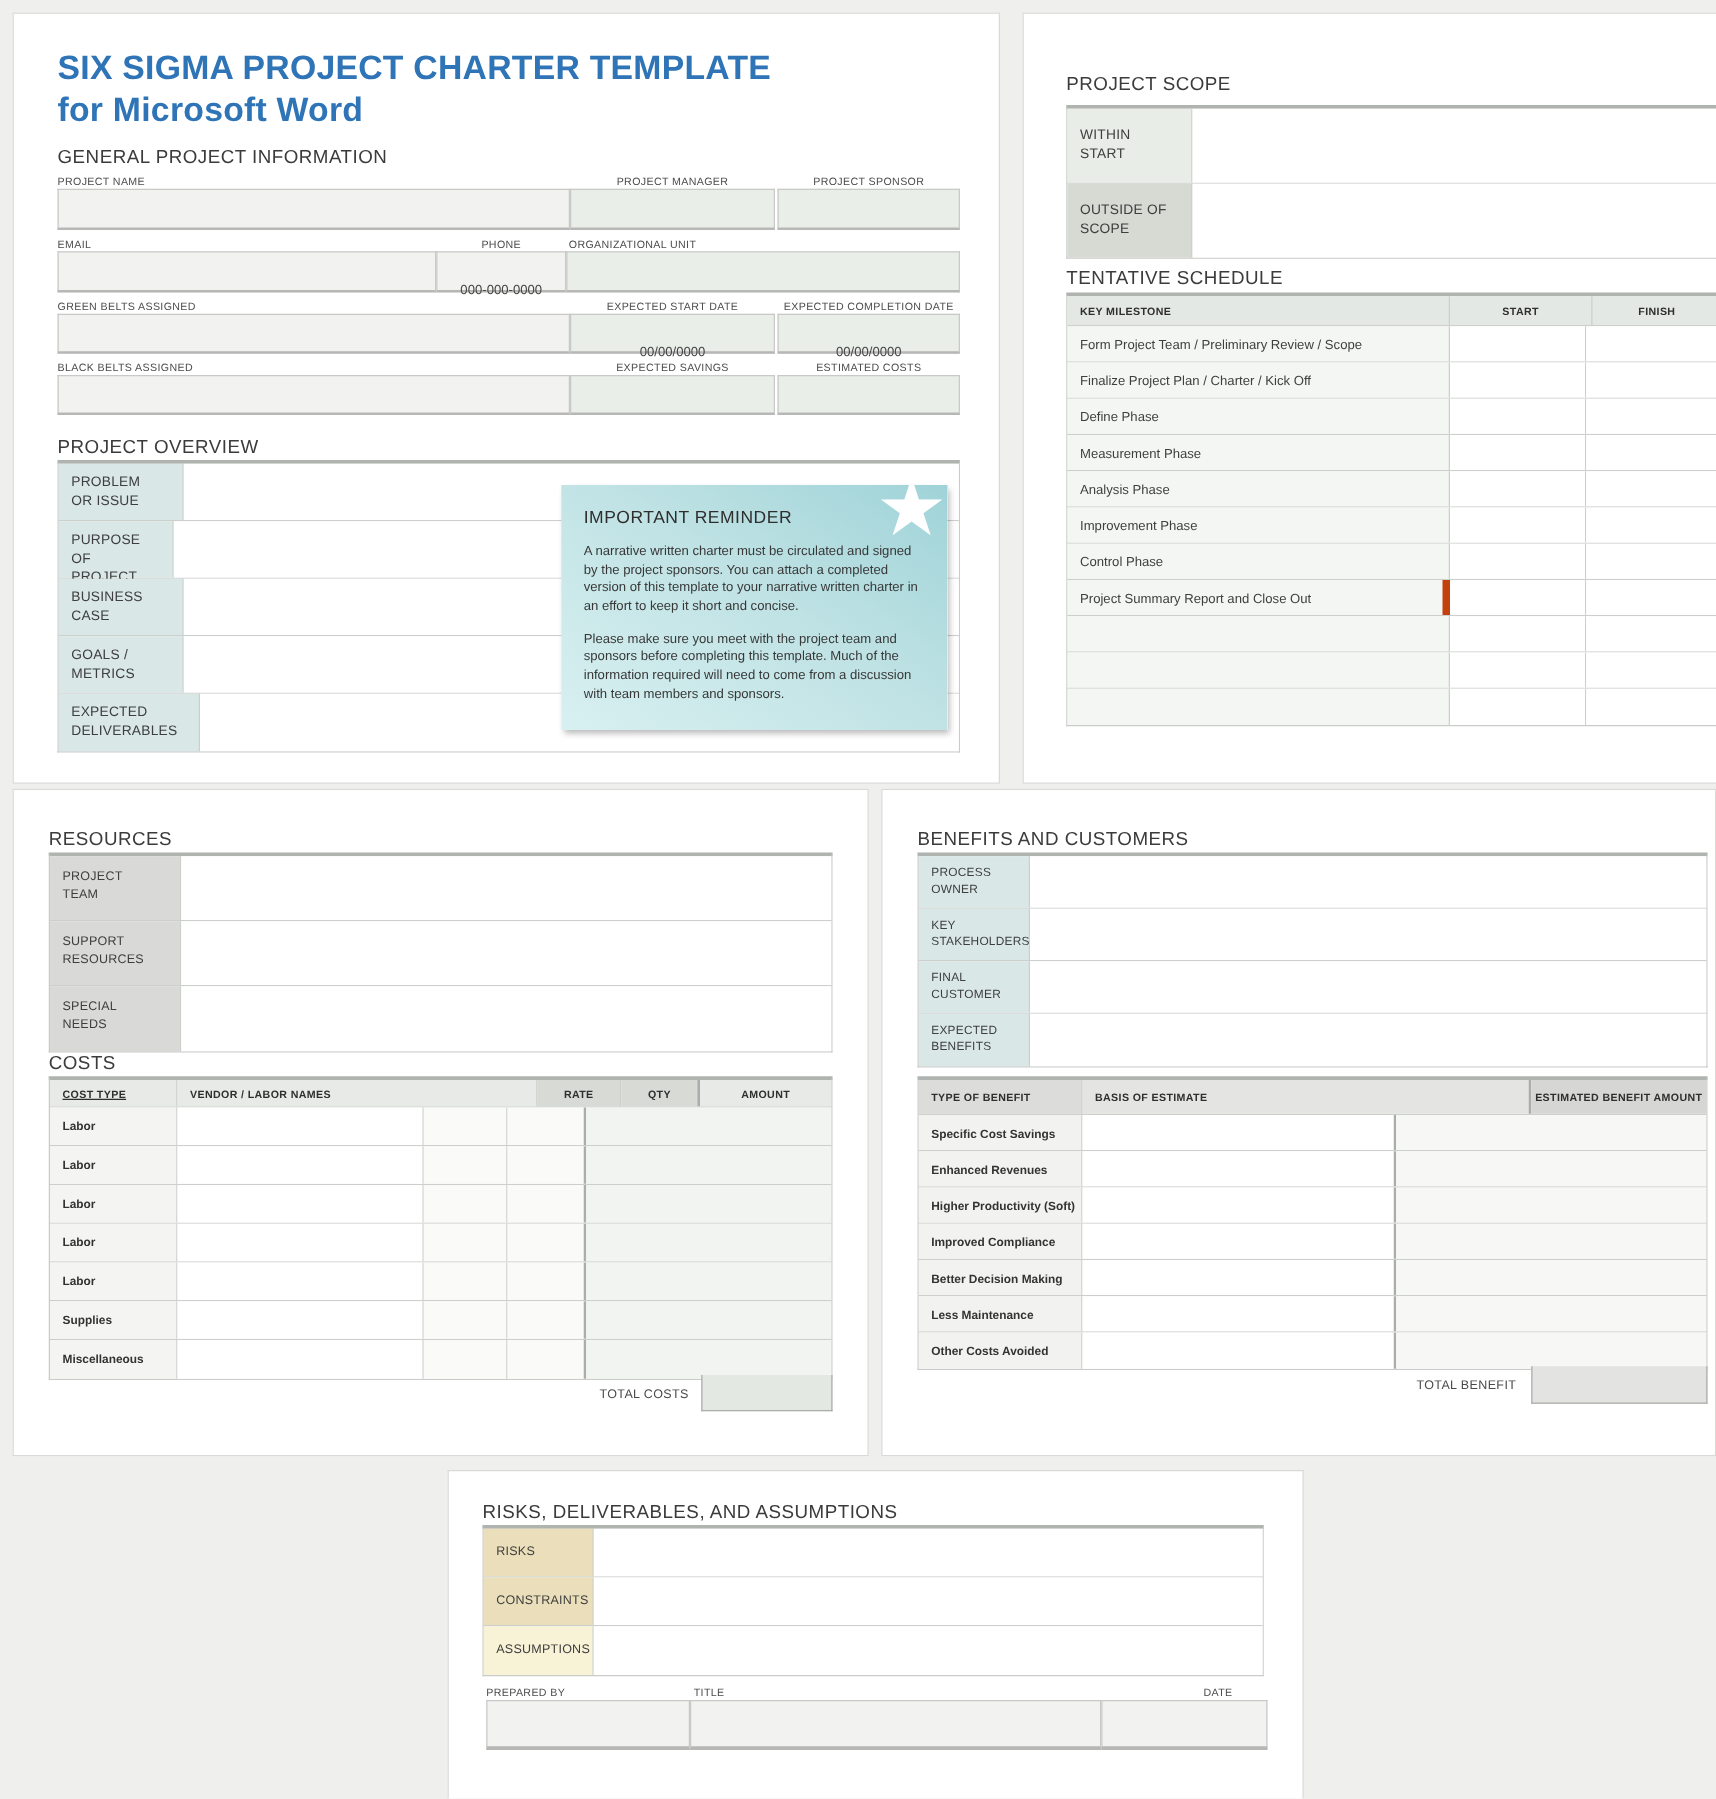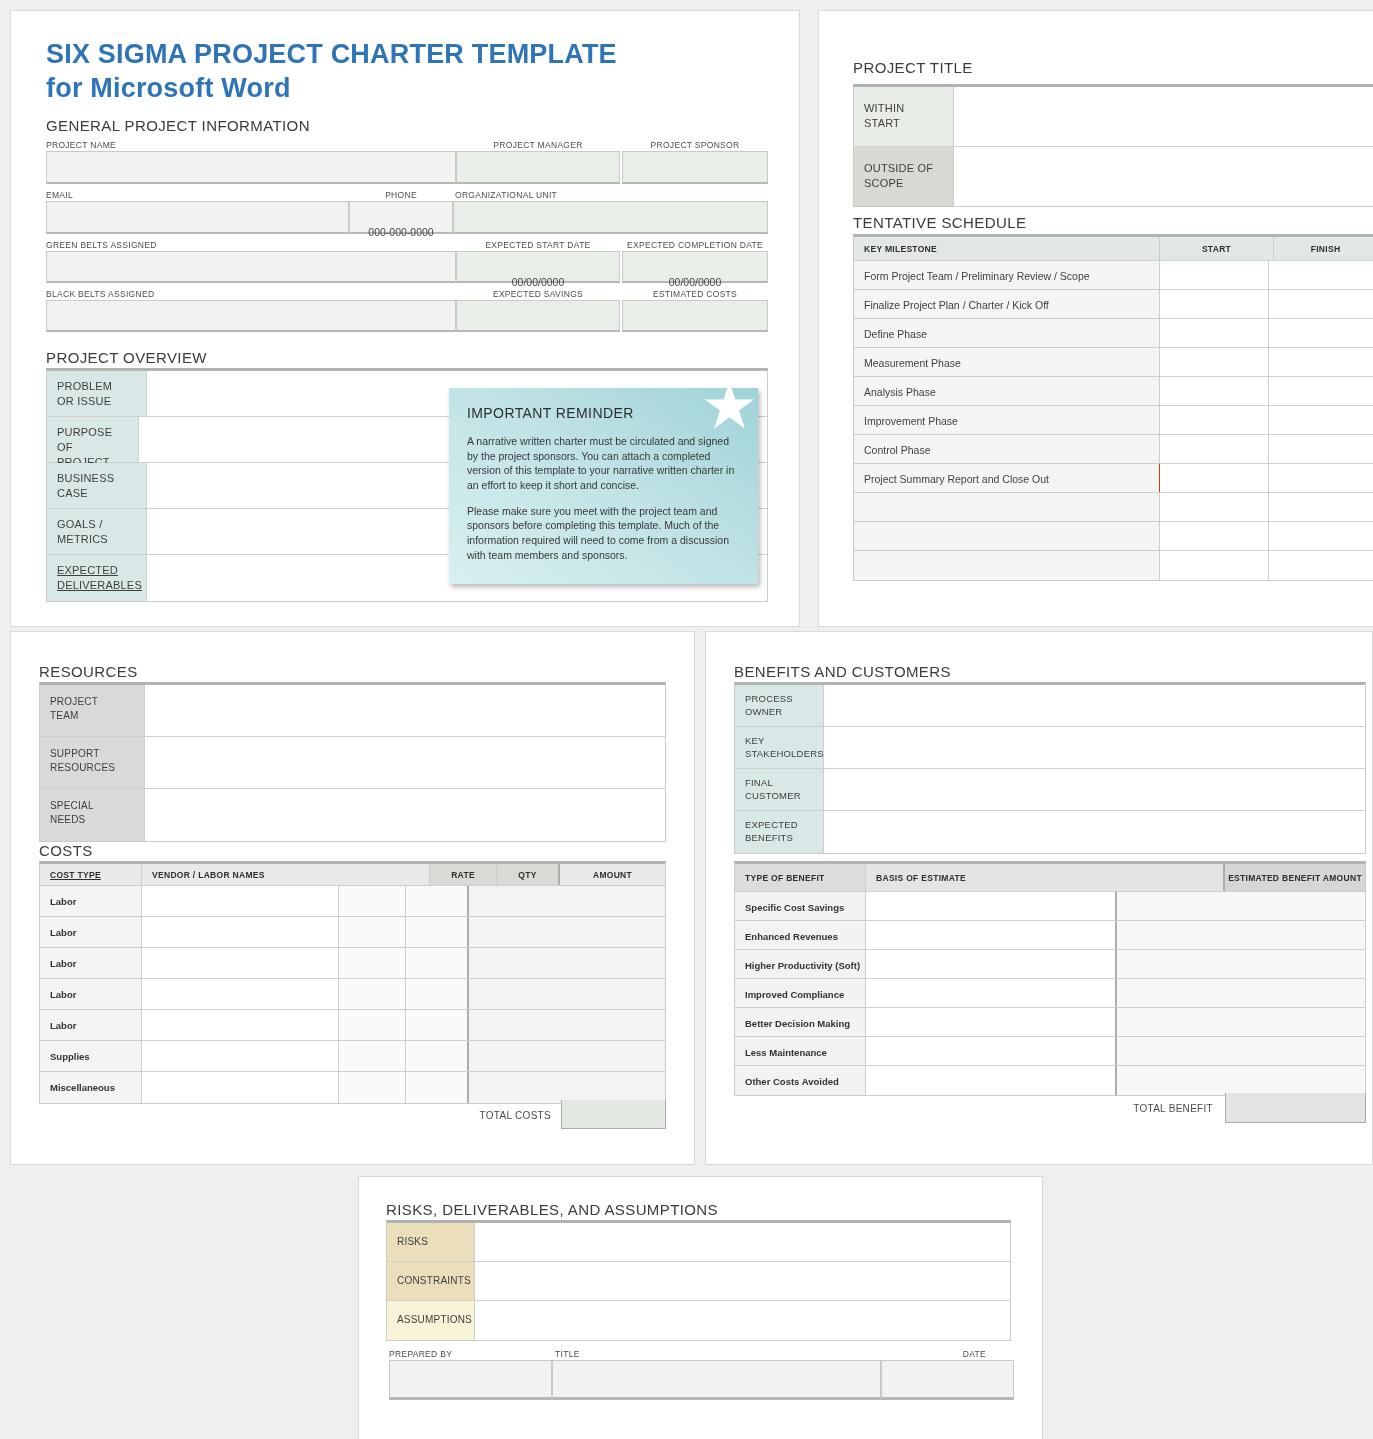--- a/index.html
+++ b/index.html
@@ -97,35 +97,35 @@
     </div>
     <div class="trow" style="height:46px;">
       <div class="lcell" style="width:100px; background:#d9e8e6;">BUSINESS CASE</div>
       <div class="vcell"></div>
     </div>
     <div class="trow" style="height:46px;">
       <div class="lcell" style="width:100px; background:#d9e8e6;">GOALS / METRICS</div>
       <div class="vcell"></div>
     </div>
     <div class="trow" style="height:46px;">
-      <div class="lcell" style="width:100px; background:#d9e8e6;text-decoration:underline;">EXPECTED DELIVERABLES</div>
+      <div class="lcell" style="width:113px; background:#d9e8e6;">EXPECTED DELIVERABLES</div>
       <div class="vcell"></div>
     </div>
   </div>
 
   <div class="reminder">
     <span class="star">★</span>
     <h3>IMPORTANT REMINDER</h3>
     <p>A narrative written charter must be circulated and signed by the project sponsors. You can attach a completed version of this template to your narrative written charter in an effort to keep it short and concise.</p>
     <p>Please make sure you meet with the project team and sponsors before completing this template. Much of the information required will need to come from a discussion with team members and sponsors.</p>
   </div>
 </div>
 
 <div class="page" style="left:818px; top:10px; width:560px; height:617px;">
-  <div class="hd" style="left:34px; top:48px;">PROJECT TITLE</div>
+  <div class="hd" style="left:34px; top:48px;">PROJECT SCOPE</div>
   <div class="tbl" style="left:34px; top:73px; width:525px;">
     <div class="trow" style="height:60px;">
       <div class="lcell" style="width:100px; background:#e9ede7; padding-top:14px;">WITHIN START</div>
       <div class="vcell"></div>
     </div>
     <div class="trow" style="height:59px;">
       <div class="lcell" style="width:100px; background:#d7d9d3; padding-top:14px;">OUTSIDE OF SCOPE</div>
       <div class="vcell"></div>
     </div>
   </div>
@@ -166,21 +166,21 @@
       <div class="mst" style="width:306px; border-right:1px solid #ccd0cc; background:#f4f6f4;">Improvement Phase</div>
       <div class="vcell" style="border-right:1px solid #ccd0cc; max-width:114px;"></div>
       <div class="vcell"></div>
     </div>
     <div class="trow" style="height:29px;">
       <div class="mst" style="width:306px; border-right:1px solid #ccd0cc; background:#f4f6f4;">Control Phase</div>
       <div class="vcell" style="border-right:1px solid #ccd0cc; max-width:114px;"></div>
       <div class="vcell"></div>
     </div>
     <div class="trow" style="height:29px;">
-      <div class="mst" style="width:306px; border-right:1px solid #c2410c; background:#f4f6f4;">Project Summary Report and Close Out</div>
+      <div class="mst" style="width:306px; border-right:6px solid #c2410c; background:#f4f6f4;">Project Summary Report and Close Out</div>
       <div class="vcell" style="border-right:1px solid #ccd0cc; max-width:114px;"></div>
       <div class="vcell"></div>
     </div>
     <div class="trow" style="height:29px;">
       <div class="mst" style="width:306px; border-right:1px solid #ccd0cc; background:#f4f6f4;"></div>
       <div class="vcell" style="border-right:1px solid #ccd0cc; max-width:114px;"></div>
       <div class="vcell"></div>
     </div>
     <div class="trow" style="height:29px;">
       <div class="mst" style="width:306px; border-right:1px solid #ccd0cc; background:#f4f6f4;"></div>

